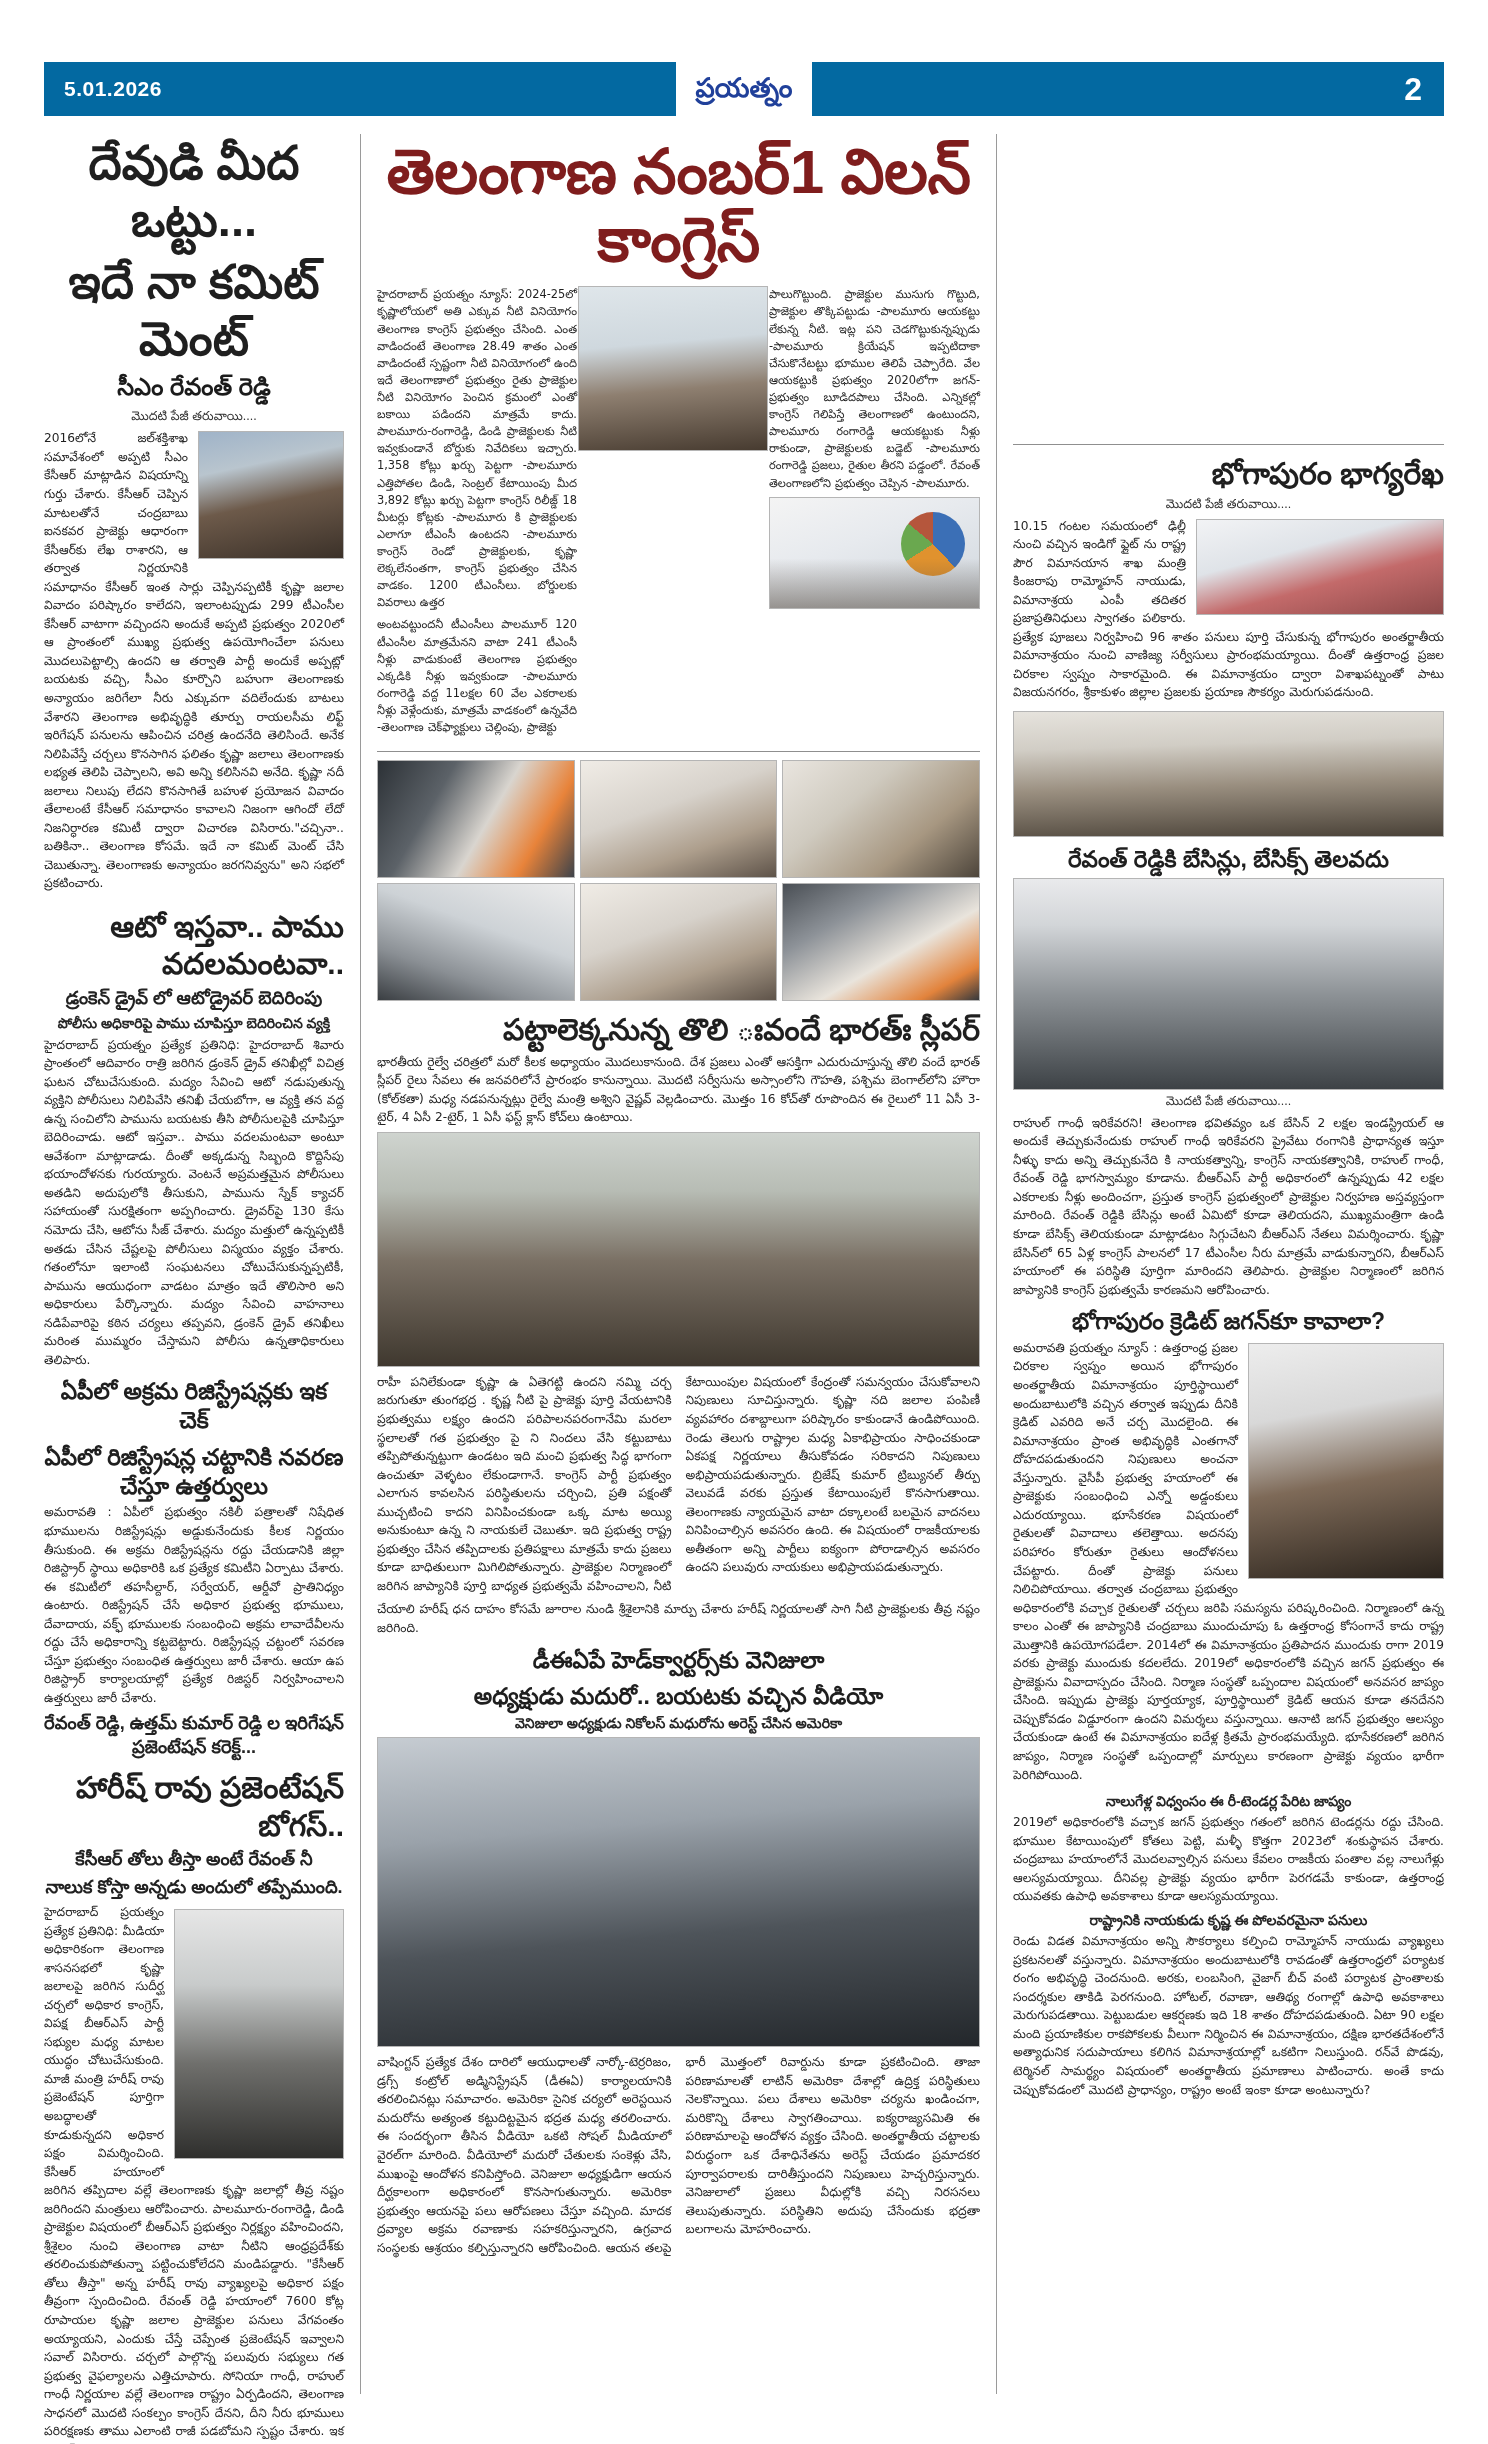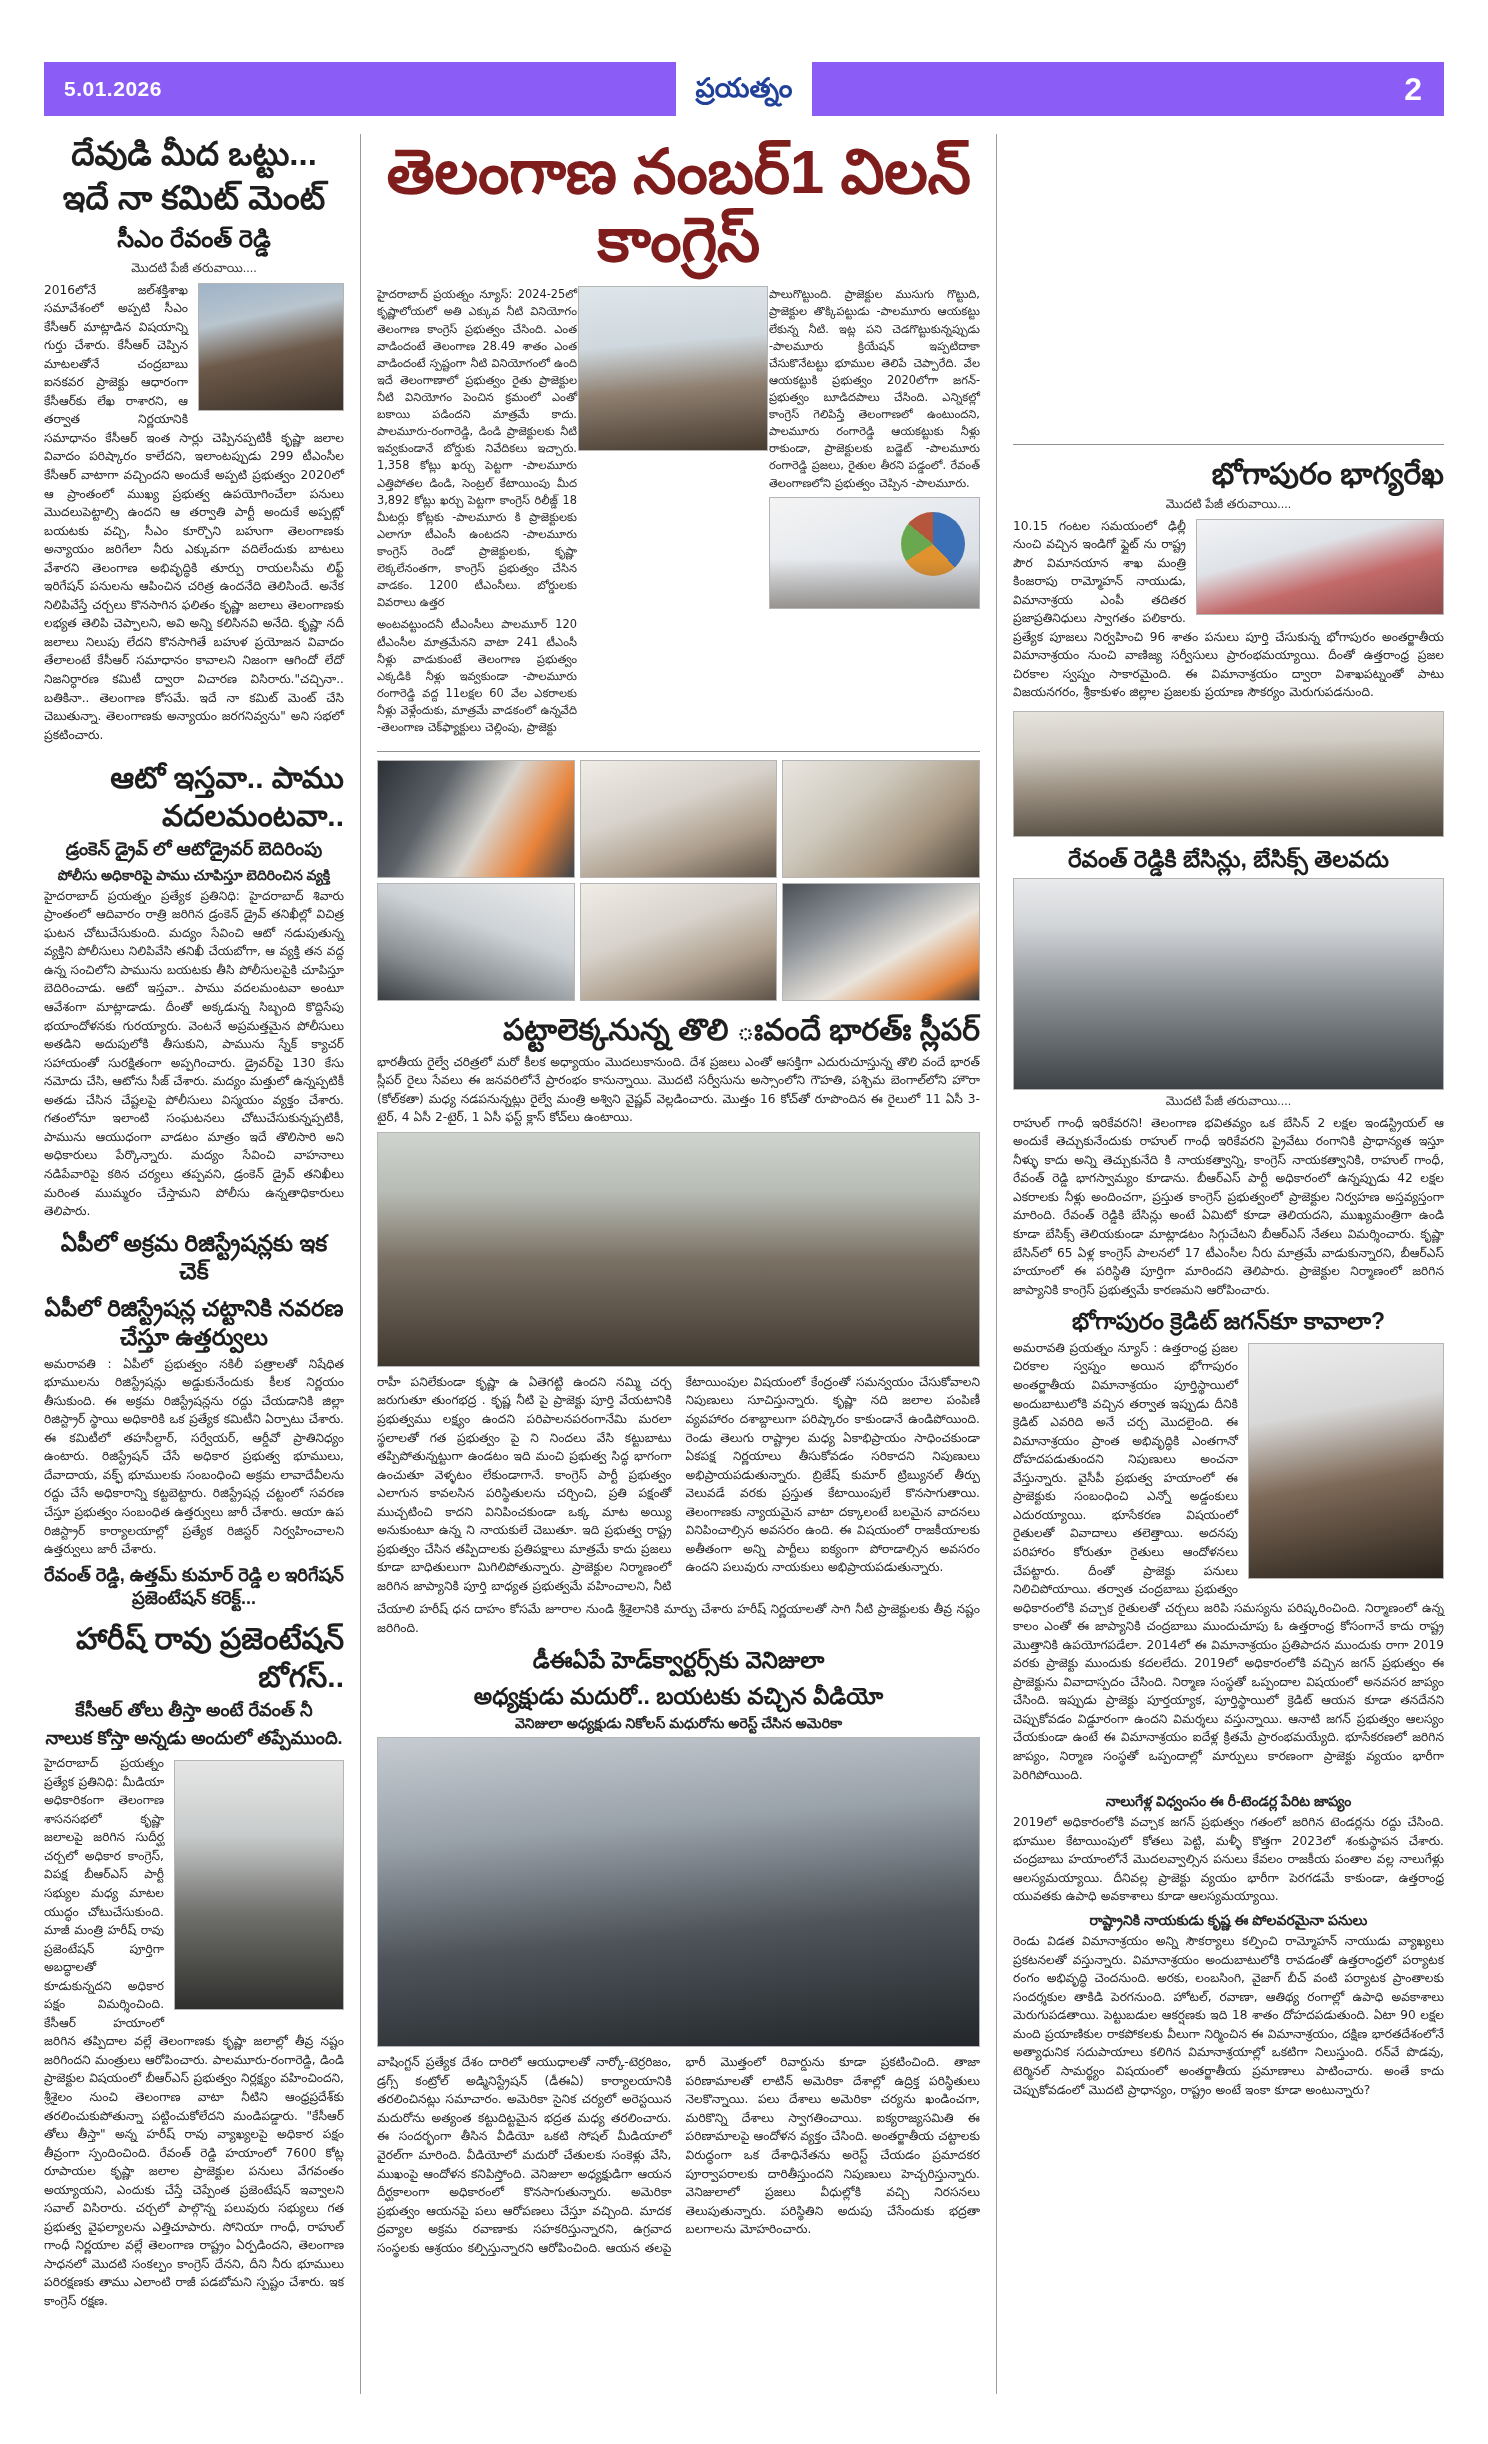--- a/index.html
+++ b/index.html
@@ -19,21 +19,21 @@
     width: 1488px; height: 2444px;
     padding: 0;
     position: relative;
   }
 
   
   .masthead {
     position: relative;
     margin: 62px 44px 0 44px;
     height: 54px;
-    background: #8b5cf6;
+    background: #0369a1;
     display: flex;
     align-items: center;
   }
   .masthead-date {
     color: #ffffff;
     font-size: 21px;
     font-weight: bold;
     letter-spacing: 0.5px;
     padding-left: 20px;
     font-family: "Liberation Sans", sans-serif;
@@ -74,21 +74,21 @@
     gap: 0;
     height: 2260px;
   }
   .col { position: relative; }
   .col-left  { width: 316px; padding-right: 16px; }
   .col-mid   { width: 636px; padding: 0 16px; border-left: 1.4px solid #9a9a9a; }
   .col-right { width: 448px; padding-left: 16px; border-left: 1.4px solid #9a9a9a; }
 
   
   .hl-xl {
-    font-size: 33px; font-weight: bold; line-height: 1.22;
+    font-size: 47px; font-weight: bold; line-height: 1.22;
     text-align: center; color: #1f1f1f; margin: 0 0 4px 0;
     font-family: "Liberation Sans", "DejaVu Sans", sans-serif;
   }
   .hl-mega {
     font-size: 62px; font-weight: bold; line-height: 1.1;
     text-align: center; color: #7f1d1d; margin: 4px 0 12px 0;
     letter-spacing: -0.5px;
   }
   .hl-lg {
     font-size: 30px; font-weight: bold; line-height: 1.25;

